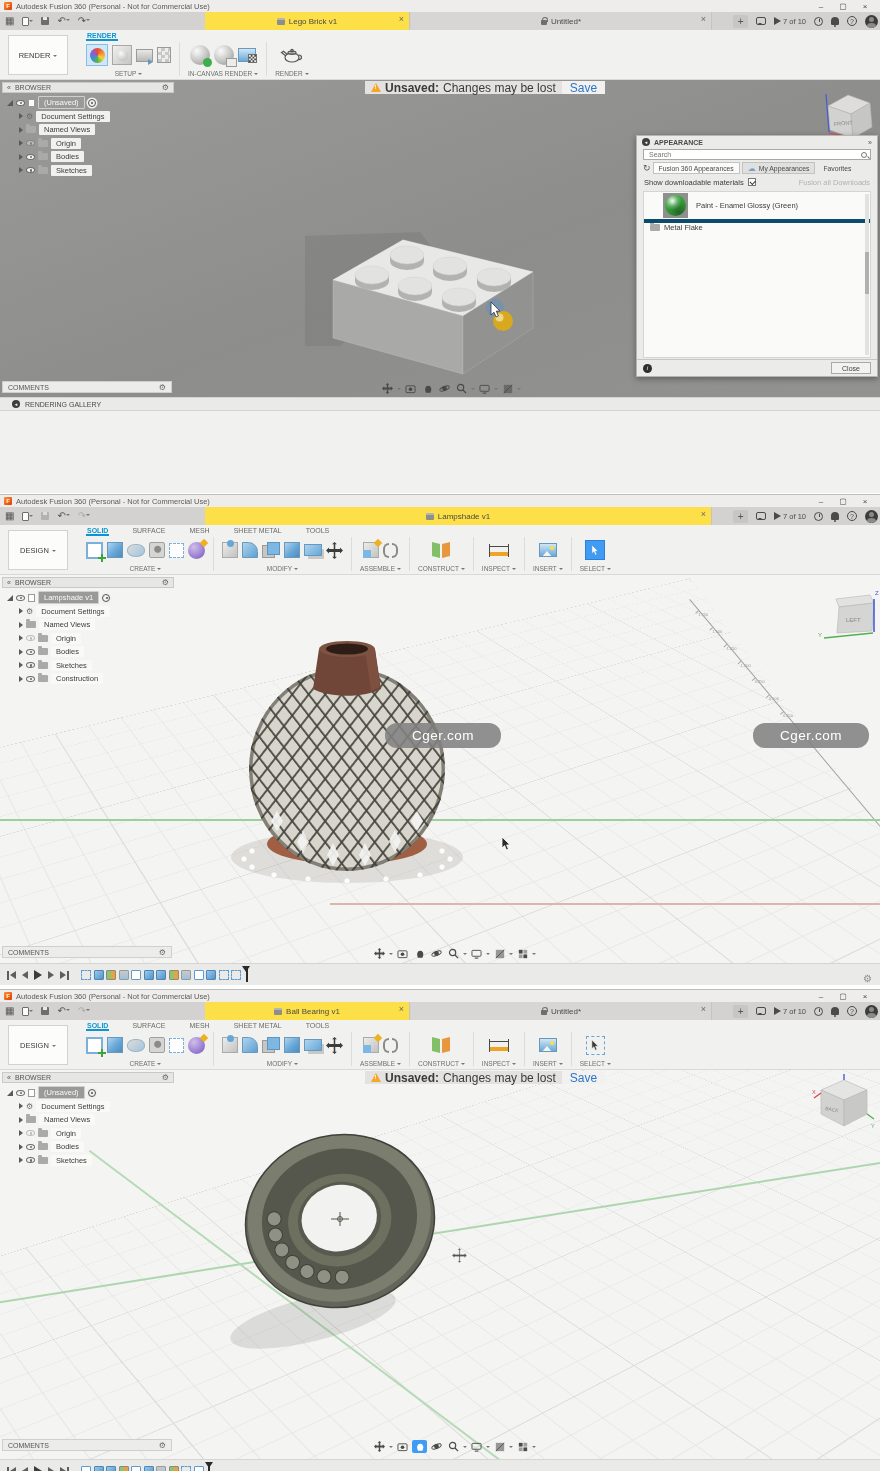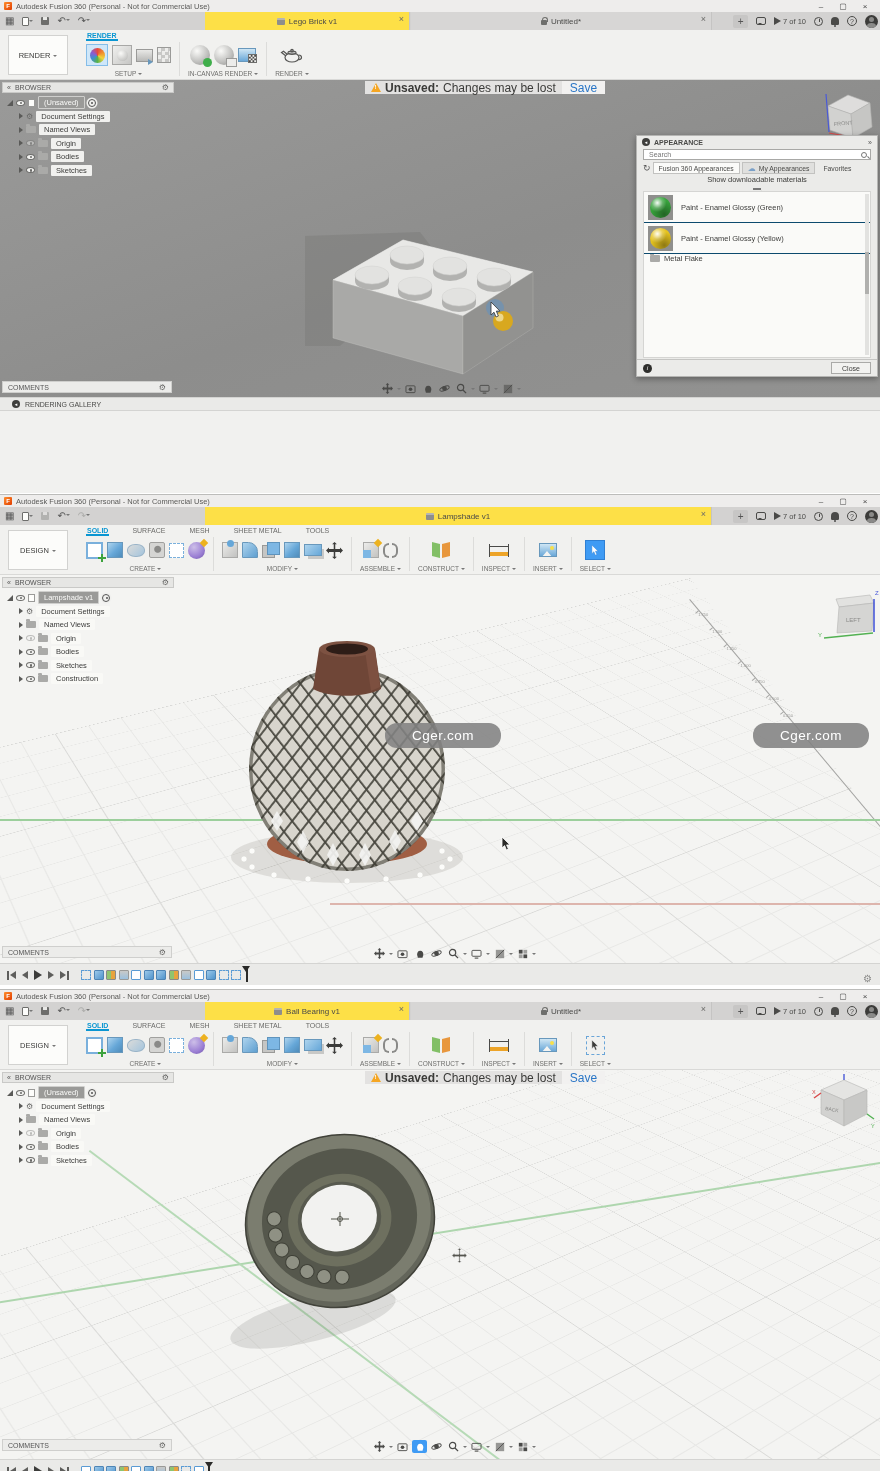--- a/index.html
+++ b/index.html
@@ -194,26 +194,26 @@
   .g-chevr::before{content:"\00BB";}
   .ap-search{margin:1px 6px;height:11px;background:#fff;border:1px solid #a8a8a6;display:flex;align-items:center;padding:0 3px;}
   .ap-search input{flex:1;border:none;outline:none;font-size:7px;font-family:"Liberation Sans",sans-serif;color:#555;background:transparent;min-width:0;}
   .i-mag{width:6px;height:6px;border:1.2px solid #777;border-radius:50%;position:relative;}
   .i-mag::after{content:'';position:absolute;left:4.5px;top:4.5px;width:3px;height:1.2px;background:#777;transform:rotate(45deg);}
   .ap-tabs{height:14px;display:flex;align-items:center;gap:2px;padding:0 6px;}
   .g-refresh::before{content:"\21BB";font-size:9px;color:#555;}
   .seg{height:12px;display:flex;align-items:center;gap:3px;padding:0 5px;font-size:6.8px;background:#e0e0de;border:1px solid #c2c2c0;color:#4a4a48;}
   .seg.active{background:#fbfbf9;}
   .g-cloud::before{content:"\2601";color:#7aa0c8;font-size:8px;}
-  .ap-chk{height:14px;display:flex;align-items:center;gap:4px;padding:0 14px;flex-direction:column;}
+  .ap-chk{height:14px;display:flex;align-items:center;gap:4px;padding:0 7px;}
   .i-check{width:8px;height:8px;background:#fff;border:1px solid #777;position:relative;}
   .i-check::after{content:'';position:absolute;left:1.5px;top:1px;width:4px;height:2.5px;border-left:1.5px solid #333;border-bottom:1.5px solid #333;transform:rotate(-45deg);}
   .cancel-dl{margin-left:auto;color:#b2b2b0;}
   .ap-list{position:absolute;left:6px;right:6px;top:55px;bottom:18px;background:#fafaf8;border:1px solid #d5d5d3;overflow:hidden;}
-  .mrow{height:31px;display:flex;align-items:center;gap:8px;padding:0 4px;border-bottom:1px solid #0c4a6e;}
+  .mrow{height:31px;display:flex;align-items:center;gap:8px;padding:0 19px;border-bottom:4px solid #0c4a6e;}
   .thumb{width:25px;height:25px;background:#8f8f8d;display:flex;align-items:center;justify-content:center;}
   .sphere{width:21px;height:21px;border-radius:50%;
     background-image:radial-gradient(circle at 35% 28%,rgba(255,255,255,.95) 0%,rgba(255,255,255,.25) 26%,rgba(255,255,255,0) 45%),
       radial-gradient(circle at 68% 82%,rgba(0,0,0,.38),rgba(0,0,0,0) 60%);}
   .mrow-part{height:9px;display:flex;align-items:center;gap:4px;padding:0 6px;overflow:hidden;}
   .scroll{position:absolute;right:1px;top:2px;bottom:2px;width:4px;background:#e2e2e0;}
   .scroll i{position:absolute;left:0;width:4px;top:36%;height:26%;background:#b0b0ae;display:block;}
   .ap-foot{position:absolute;left:0;right:0;bottom:0;height:17px;border-top:1px solid #c5c5c3;display:flex;align-items:center;padding:0 6px;}
   .i-info{width:9px;height:9px;border-radius:50%;background:#2e2e2c;color:#fff;display:flex;align-items:center;justify-content:center;font-size:6px;font-style:italic;}
   .i-info::before{content:"i";}
@@ -502,26 +502,20 @@
       <span>Show downloadable materials</span>
       <span class="i-check"></span>
       <span class="cancel-dl">Fusion all Downloads</span>
     </div>
     <div class="ap-list">
       <div class="mrow">
           <span class="thumb">
             <span class="sphere" style="background-color: rgb(55, 163, 60);"></span>
           </span>
           <span>Paint - Enamel Glossy (Green)</span>
-        </div>
-      <div class="mrow">
-          <span class="thumb">
-            <span class="sphere" style="background-color: rgb(229, 195, 31);"></span>
-          </span>
-          <span>Paint - Enamel Glossy (Yellow)</span>
         </div>
       <div class="mrow-part">
           <span class="i-folder"></span>
           <span>Metal Flake</span>
         </div>
       <div class="scroll">
           <i></i>
         </div>
     </div>
     <div class="ap-foot">

